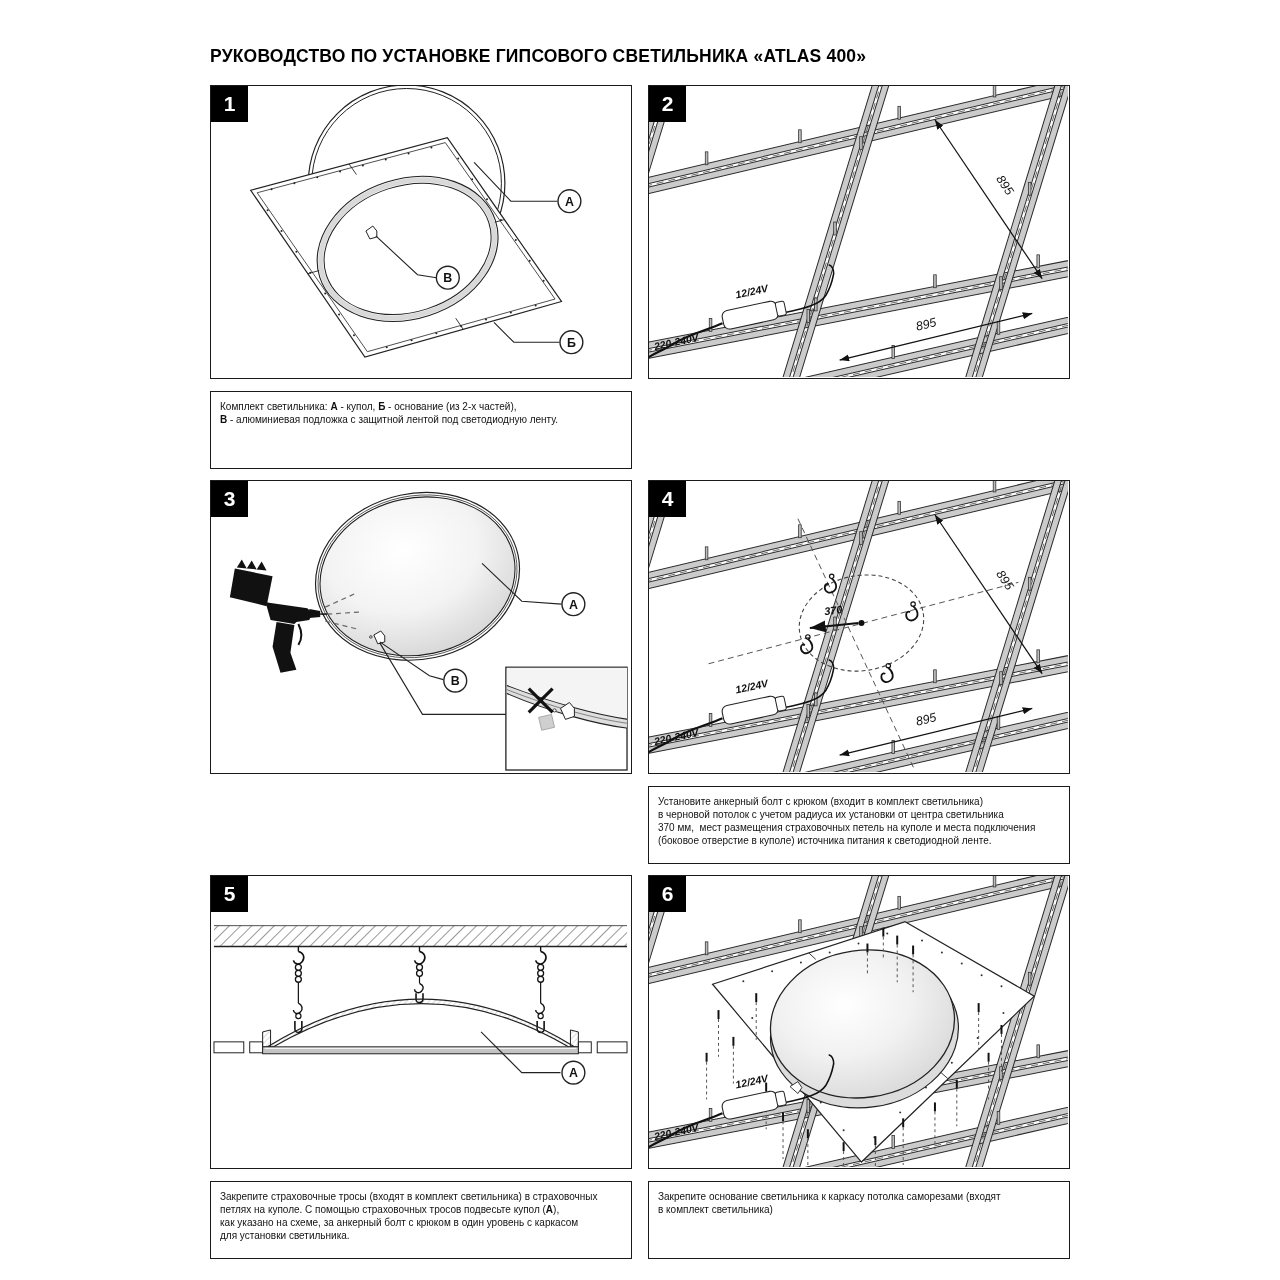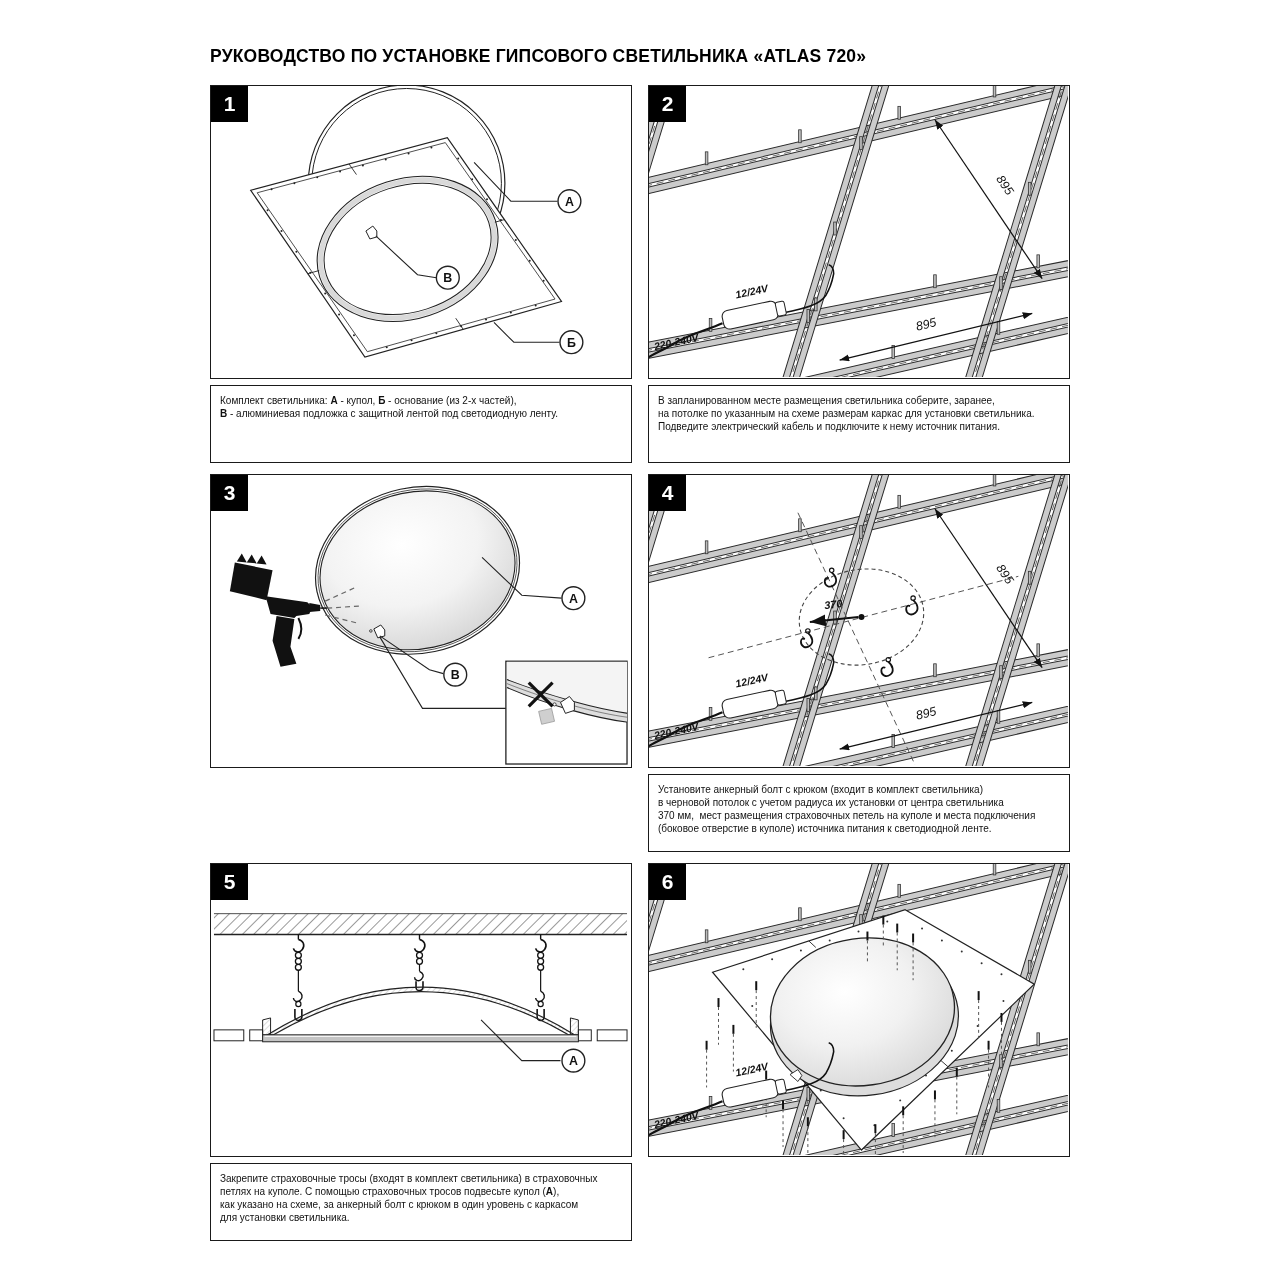--- a/index.html
+++ b/index.html
@@ -3,21 +3,21 @@
 <meta charset="utf-8">
 <style>
   html,body{margin:0;padding:0;background:#fff;}
   .page{position:relative;width:1280px;height:1280px;background:#fff;font-family:"Liberation Sans",sans-serif;overflow:hidden;}
   .title{position:absolute;left:210px;top:46px;font-size:17.5px;font-weight:bold;color:#000;letter-spacing:.2px;white-space:nowrap;}
   .grid{position:absolute;left:210px;top:85px;width:860px;display:grid;grid-template-columns:422px 422px;column-gap:16px;row-gap:11px;}
   .panel{width:422px;}
   .fig{position:relative;box-sizing:border-box;width:422px;height:294px;border:1.5px solid #1a1a1a;background:#fff;overflow:hidden;}
   .fig svg{display:block;width:419px;height:291px;}
   .badge{position:absolute;left:0;top:0;width:37px;height:36px;background:#000;color:#fff;font-size:21px;font-weight:bold;display:flex;align-items:center;justify-content:center;z-index:5;}
-  .cap{box-sizing:border-box;width:422px;height:78px;border:1.5px solid #1a1a1a;margin-top:6px;padding:8px 9px;font-size:10px;line-height:1.3;color:#111;background:#fff;}
+  .cap{box-sizing:border-box;width:422px;height:78px;border:1.5px solid #1a1a1a;margin-top:12px;padding:8px 9px;font-size:10px;line-height:1.3;color:#111;background:#fff;}
   .hiddefs{position:absolute;width:0;height:0;left:0;top:0;}
   text{font-family:"Liberation Sans",sans-serif;}
 </style>
 </head>
 <body>
 
 <div class="page">
 
   <svg class="hiddefs" aria-hidden="true">
     <defs>
@@ -97,21 +97,21 @@
         <text transform="translate(6,266) rotate(-12)" font-size="10.5" font-style="italic" font-weight="bold" fill="#111">220-240V</text>
       </g>
 
       <g id="hookg">
         <circle cx="0" cy="0" r="2.2" fill="none" stroke="#111" stroke-width="1.2"></circle>
         <path d="M0,2 C5,6 6,12 2,15 C-2,18 -7,16 -7,11 C-7,8 -5,7 -3,8" fill="none" stroke="#111" stroke-width="1.8"></path>
       </g>
     </defs>
   </svg>
 
-  <div class="title">РУКОВОДСТВО ПО УСТАНОВКЕ ГИПСОВОГО СВЕТИЛЬНИКА «ATLAS 720»</div>
+  <div class="title">РУКОВОДСТВО ПО УСТАНОВКЕ ГИПСОВОГО СВЕТИЛЬНИКА «ATLAS 400»</div>
 
   <div class="grid">
 
     <div class="panel">
       <div class="fig">
         <div class="badge">1</div>
         <svg viewBox="0 0 422 293" preserveAspectRatio="none">
           <g>
             <circle cx="197" cy="98" r="99" fill="none" stroke="#222" stroke-width="1.2"></circle>
             <circle cx="197" cy="98" r="95.5" fill="none" stroke="#222" stroke-width="1"></circle>
@@ -185,21 +185,20 @@
 
     <div class="panel">
       <div class="fig">
         <div class="badge">2</div>
         <svg viewBox="0 0 422 293" preserveAspectRatio="none">
           <use href="#gridbg"></use>
           <use href="#dims"></use>
           <use href="#psu"></use>
         </svg>
       </div>
-      <div class="cap">В запланированном месте размещения светильника соберите, заранее,<br>на потолке по указанным на схеме размерам каркас для установки светильника.<br>Подведите электрический кабель и подключите к нему источник питания.</div>
     </div>
 
     <div class="panel">
       <div class="fig">
         <div class="badge">3</div>
         <svg viewBox="0 0 422 293" preserveAspectRatio="none">
           <defs>
             <radialGradient id="gd3" cx="45%" cy="32%" r="78%">
               <stop offset="0" stop-color="#ffffff"></stop>
                 <stop offset=".5" stop-color="#f3f3f3"></stop>
@@ -449,16 +448,17 @@
                 <line x1="332" y1="137" x2="332" y2="175"></line>
               <line x1="250" y1="69" x2="250" y2="107"></line>
                 <line x1="266" y1="79" x2="266" y2="117"></line>
                 <line x1="220" y1="77" x2="220" y2="100"></line>
                 <line x1="236" y1="61" x2="236" y2="84"></line>
             </g>
           </g>
           <use href="#psu"></use>
         </svg>
       </div>
+      <div class="cap">Закрепите основание светильника к каркасу потолка саморезами (входят<br>в комплект светильника)</div>
     </div>
 
   </div>
 </div>
 
 </body></html>

